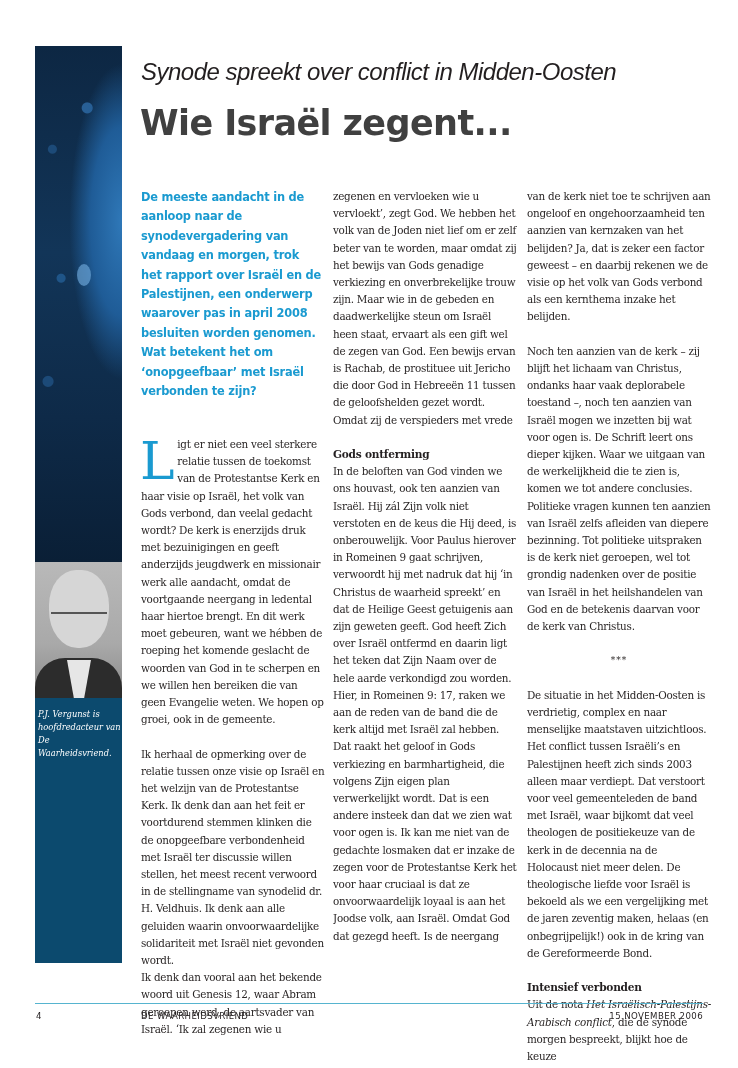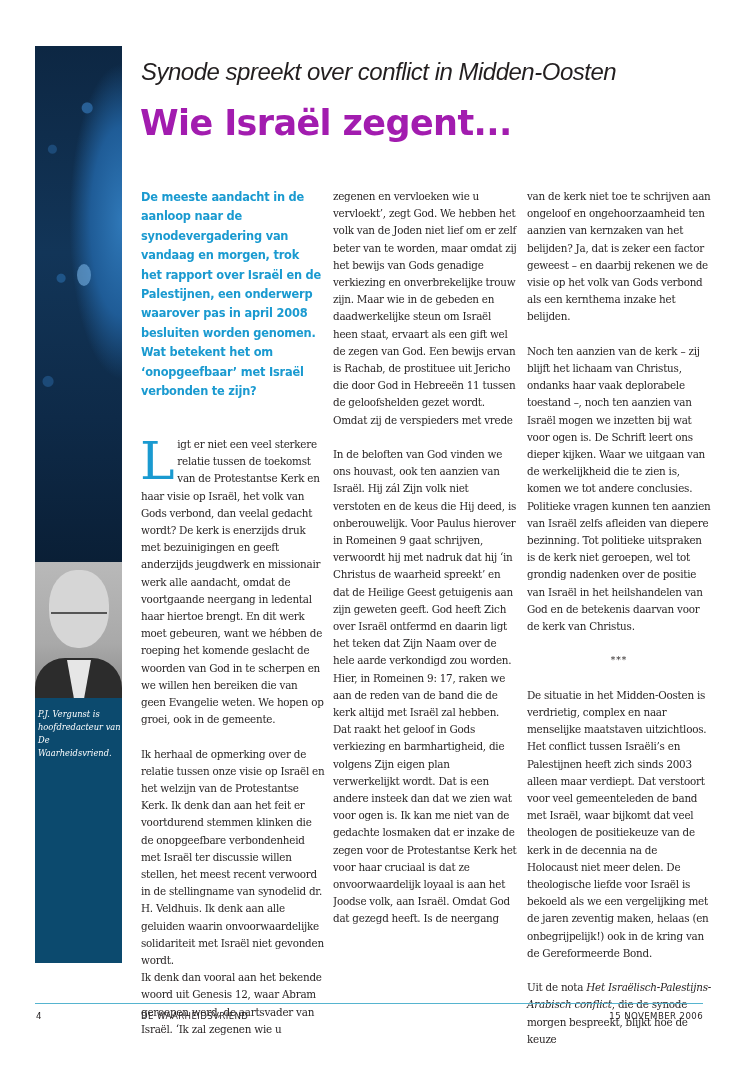--- a/index.html
+++ b/index.html
@@ -16,21 +16,21 @@
   .photo-strip .ear { position: absolute; left: 42px; top: 218px; width: 14px; height: 22px; border-radius: 50%; background: #6aa3d4; opacity: .7; }
   .portrait { position: absolute; left: 35px; top: 562px; width: 87px; height: 136px;
     background: linear-gradient(180deg, #b9b9b9 0%, #a9a9a9 60%, #8a8a8a 100%); overflow: hidden; }
   .portrait .head { position: absolute; left: 14px; top: 8px; width: 60px; height: 78px; border-radius: 45% 45% 48% 48%; background: #d6d6d6; }
   .portrait .glasses { position: absolute; left: 16px; top: 50px; width: 56px; height: 6px; border-top: 2px solid #555; }
   .portrait .suit { position: absolute; left: 0; top: 96px; width: 87px; height: 50px; background: #2c2c2c; border-radius: 30px 30px 0 0; }
   .portrait .shirt { position: absolute; left: 32px; top: 98px; width: 24px; height: 40px; background: #e6e6e6; clip-path: polygon(0 0,100% 0,70% 100%,30% 100%); }
   .caption-box { position: absolute; left: 35px; top: 698px; width: 87px; height: 265px; background: #0c4a6e; }
   .caption { position: absolute; left: 3px; top: 10px; width: 84px; font-family: "DejaVu Serif", serif; font-style: italic; font-size: 8.3px; line-height: 13px; color: #ffffff; margin: 0; }
   .kicker { position: absolute; left: 141px; top: 58px; font-family: Liberation Sans, sans-serif; font-style: italic; font-size: 24px; letter-spacing: -0.5px; color: #231f20; margin: 0; font-weight: normal; white-space: nowrap; }
-  .headline { position: absolute; left: 140px; top: 103px; font-family: "DejaVu Sans", sans-serif; font-weight: bold; font-size: 35px; letter-spacing: -0.6px; color: #a21caf; margin: 0; white-space: nowrap; }
+  .headline { position: absolute; left: 140px; top: 103px; font-family: "DejaVu Sans", sans-serif; font-weight: bold; font-size: 35px; letter-spacing: -0.6px; color: #404040; margin: 0; white-space: nowrap; }
   .intro { position: absolute; left: 141px; top: 188px; width: 182px; font-family: "DejaVu Sans", sans-serif; font-weight: bold; font-size: 11.4px; line-height: 19.4px; color: #1a9ad0; margin: 0; letter-spacing: -0.2px; }
   .col { position: absolute; font-size: 10.4px; line-height: 17.2px; color: #2a2626; letter-spacing: -0.25px; }
   .col p { margin: 0; }
   .col .gap { height: 17.2px; }
   .col h3 { font-size: 10.6px; font-weight: bold; margin: 0; line-height: 17.2px; color: #231f20; }
   .col1 { left: 141px; top: 436px; width: 184px; }
   .col2 { left: 333px; top: 188px; width: 184px; }
   .col3 { left: 527px; top: 188px; width: 184px; }
   .dropcap { float: left; font-family: "DejaVu Serif", serif; font-size: 52px; line-height: 42px; color: #1a9ad0; margin: 0 3px 0 -1px; padding-top: 4px; }
   .stars { text-align: center; font-size: 9px; letter-spacing: 1px; }
@@ -66,34 +66,36 @@
   <div class="gap"></div>
   <p>Ik herhaal de opmerking over de relatie tussen onze visie op Israël en het welzijn van de Protestantse Kerk. Ik denk dan aan het feit er voortdurend stemmen klinken die de onopgeefbare verbondenheid met Israël ter discussie willen stellen, het meest recent verwoord in de stellingname van synodelid dr. H. Veldhuis. Ik denk aan alle geluiden waarin onvoorwaardelijke solidariteit met Israël niet gevonden wordt.</p>
   <p style="height:68.8px; overflow:hidden;">Ik denk dan vooral aan het bekende woord uit Genesis 12, waar Abram geroepen werd, de aartsvader van Israël. ‘Ik zal zegenen wie u zegenen en vervloeken wie u vervloekt’, zegt God. We hebben het volk van de Joden niet lief om er zelf beter van te worden, maar omdat zij het bewijs van Gods genadige verkiezing en onverbrekelijke trouw zijn. Maar wie in de gebeden en daadwerkelijke steun om Israël heen staat, ervaart als een gift wel de zegen van God. Een bewijs ervan is Rachab, de prostituee uit Jericho die door God in Hebreeën 11 tussen de geloofshelden gezet wordt. Omdat zij de verspieders met vrede ontvangen had, werd haar leven gespaard. Het omgekeerde geldt ook: een vloek voor allen die het volk van de Joden vloeken. Adolf Hitler tekent voor het bewijs.</p>
 </div>
 
 <div class="col col2">
   <p style="height:240.8px; overflow:hidden; position:relative;">
       <span style="position:relative; top:-68.8px; display:block;">Ik denk dan vooral aan het bekende woord uit Genesis 12, waar Abram geroepen werd, de aartsvader van Israël. ‘Ik zal zegenen wie u zegenen en vervloeken wie u vervloekt’, zegt God. We hebben het volk van de Joden niet lief om er zelf beter van te worden, maar omdat zij het bewijs van Gods genadige verkiezing en onverbrekelijke trouw zijn. Maar wie in de gebeden en daadwerkelijke steun om Israël heen staat, ervaart als een gift wel de zegen van God. Een bewijs ervan is Rachab, de prostituee uit Jericho die door God in Hebreeën 11 tussen de geloofshelden gezet wordt. Omdat zij de verspieders met vrede ontvangen had, werd haar leven gespaard. Het omgekeerde geldt ook: een vloek voor allen die het volk van de Joden vloeken. Adolf Hitler tekent voor het bewijs.</span>
     </p>
   <div class="gap"></div>
+  <h3>Gods ontferming</h3>
   <p>In de beloften van God vinden we ons houvast, ook ten aanzien van Israël. Hij zál Zijn volk niet verstoten en de keus die Hij deed, is onberouwelijk. Voor Paulus hierover in Romeinen 9 gaat schrijven, verwoordt hij met nadruk dat hij ‘in Christus de waarheid spreekt’ en dat de Heilige Geest getuigenis aan zijn geweten geeft. God heeft Zich over Israël ontfermd en daarin ligt het teken dat Zijn Naam over de hele aarde verkondigd zou worden. Hier, in Romeinen 9: 17, raken we aan de reden van de band die de kerk altijd met Israël zal hebben.</p>
   <p style="height:206.4px; overflow:hidden;">Dat raakt het geloof in Gods verkiezing en barmhartigheid, die volgens Zijn eigen plan verwerkelijkt wordt. Dat is een andere insteek dan dat we zien wat voor ogen is. Ik kan me niet van de gedachte losmaken dat er inzake de zegen voor de Protestantse Kerk het voor haar cruciaal is dat ze onvoorwaardelijk loyaal is aan het Joodse volk, aan Israël. Omdat God dat gezegd heeft. Is de neergang van de kerk niet toe te schrijven aan ongeloof en ongehoorzaamheid ten aanzien van kernzaken van het belijden? Ja, dat is zeker een factor geweest – en daarbij rekenen we de visie op het volk van Gods verbond als een kernthema inzake het belijden.</p>
 </div>
 
 <div class="col col3">
   <p style="height:137.6px; overflow:hidden;">
       <span style="position:relative; top:-206.4px; display:block;">Dat raakt het geloof in Gods verkiezing en barmhartigheid, die volgens Zijn eigen plan verwerkelijkt wordt. Dat is een andere insteek dan dat we zien wat voor ogen is. Ik kan me niet van de gedachte losmaken dat er inzake de zegen voor de Protestantse Kerk het voor haar cruciaal is dat ze onvoorwaardelijk loyaal is aan het Joodse volk, aan Israël. Omdat God dat gezegd heeft. Is de neergang van de kerk niet toe te schrijven aan ongeloof en ongehoorzaamheid ten aanzien van kernzaken van het belijden? Ja, dat is zeker een factor geweest – en daarbij rekenen we de visie op het volk van Gods verbond als een kernthema inzake het belijden.</span>
     </p>
   <div class="gap"></div>
   <p>Noch ten aanzien van de kerk – zij blijft het lichaam van Christus, ondanks haar vaak deplorabele toestand –, noch ten aanzien van Israël mogen we inzetten bij wat voor ogen is. De Schrift leert ons dieper kijken. Waar we uitgaan van de werkelijkheid die te zien is, komen we tot andere conclusies. Politieke vragen kunnen ten aanzien van Israël zelfs afleiden van diepere bezinning. Tot politieke uitspraken is de kerk niet geroepen, wel tot grondig nadenken over de positie van Israël in het heilshandelen van God en de betekenis daarvan voor de kerk van Christus.</p>
   <div class="gap"></div>
   <p class="stars">***</p>
   <div class="gap"></div>
   <p>De situatie in het Midden-Oosten is verdrietig, complex en naar menselijke maatstaven uitzichtloos. Het conflict tussen Israëli’s en Palestijnen heeft zich sinds 2003 alleen maar verdiept. Dat verstoort voor veel gemeenteleden de band met Israël, waar bijkomt dat veel theologen de positiekeuze van de kerk in de decennia na de Holocaust niet meer delen. De theologische liefde voor Israël is bekoeld als we een vergelijking met de jaren zeventig maken, helaas (en onbegrijpelijk!) ook in de kring van de Gereformeerde Bond.</p>
   <div class="gap"></div>
+  <h3>Intensief verbonden</h3>
   <p><span>Uit de nota </span><i class="it">Het Israëlisch-Palestijns-Arabisch conflict</i><span>, die de synode morgen bespreekt, blijkt hoe de keuze</span></p>
 </div>
 
 <div class="footer-rule"></div>
 <div class="footer f-page">4</div>
 <div class="footer f-pub">DE WAARHEIDSVRIEND</div>
 <div class="footer f-date">15 NOVEMBER 2006</div>
 
 </body></html>

